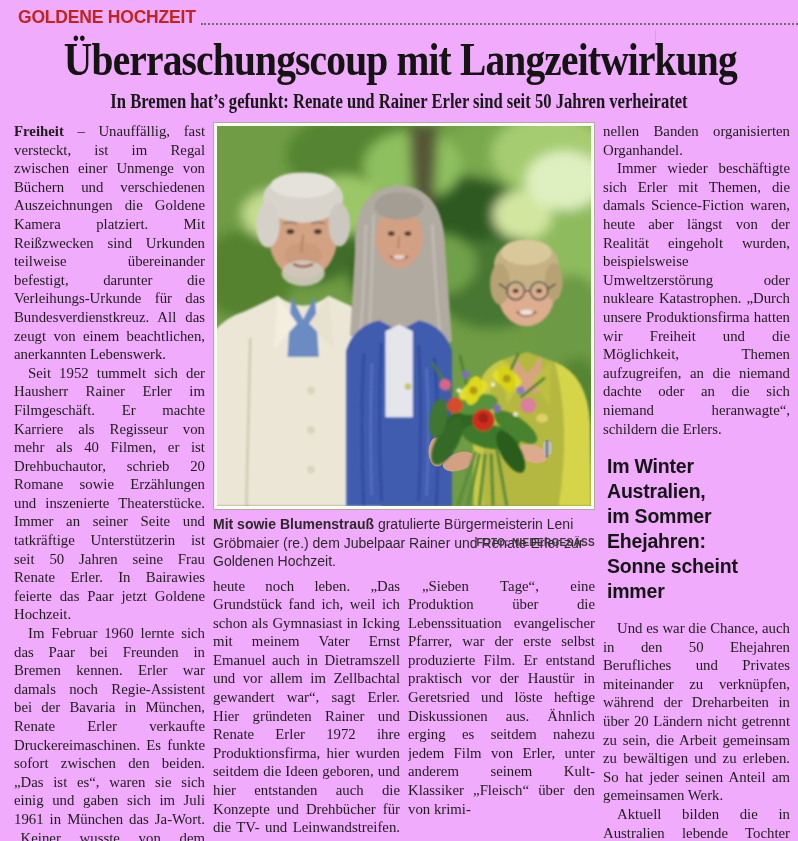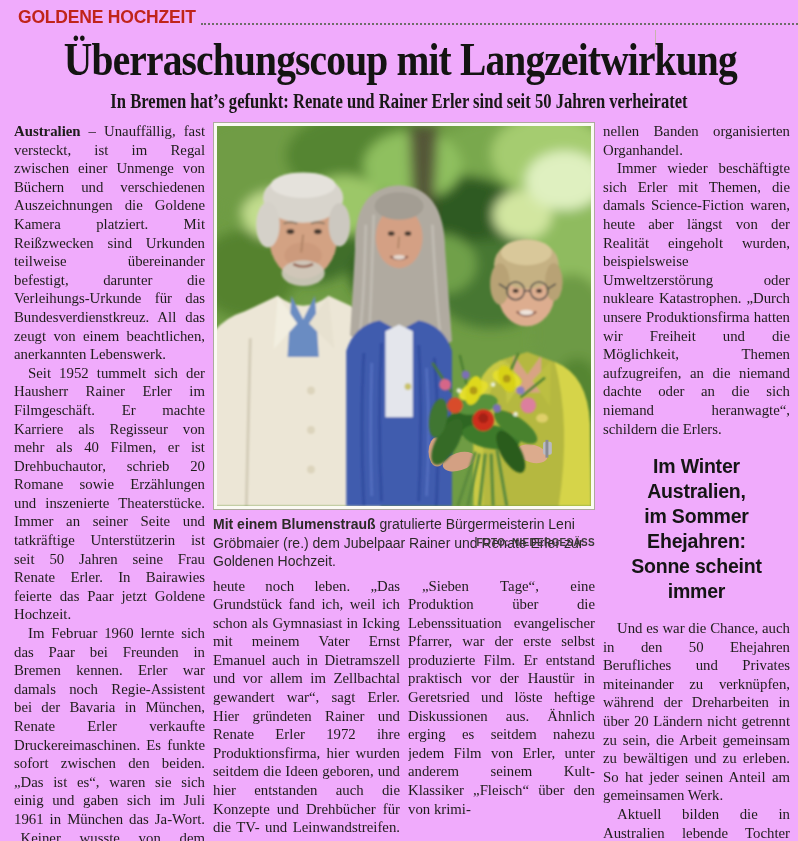--- a/index.html
+++ b/index.html
@@ -35,39 +35,39 @@
     font-size:14px;line-height:18.5px;color:#2b2a27;text-align:left;padding-bottom:1px;}
   .cap-lead{font-weight:bold;}
   .photo-credit{position:absolute;right:0;bottom:19px;font-size:10px;font-weight:bold;letter-spacing:0.3px;color:#3c3b38;}
 
   .midcols{display:flex;gap:8px;margin-top:5px;}
   .midcol{width:187px;overflow:hidden;}
   .midcol p{margin:0;font-size:14.8px;line-height:18.6px;text-align:justify;hyphens:auto;-webkit-hyphens:auto;}
   .midcol p.indent{text-indent:14px;}
 
   
-  .crosshead{margin:16px 4px 15px;text-align:center;font-family:"Liberation Sans",sans-serif;
+  .crosshead{margin:16px 4px 15px;font-family:"Liberation Sans",sans-serif;
     font-weight:bold;font-size:19.5px;line-height:25px;color:#151515;letter-spacing:-0.2px;}
 </style>
 </head>
 <body>
 
 <div class="page">
 
   <div class="kicker-row">
     <span class="kicker" style="color:#c0241a;">GOLDENE HOCHZEIT</span>
     <span class="dotted-rule"></span>
   </div>
   <div class="divider-tick"></div>
 
   <h1 class="headline">Überraschungscoup mit Langzeitwirkung</h1>
   <h2 class="subheadline">In Bremen hat’s gefunkt: Renate und Rainer Erler sind seit 50 Jahren verheiratet</h2>
 
   <div class="col col-1">
-    <p><span class="lead-word">Australien</span><span> – Unauffällig, fast versteckt, ist im Regal zwischen einer Unmenge von Büchern und verschiedenen Auszeichnungen die Goldene Kamera platziert. Mit Reißzwecken sind Urkunden teilweise übereinander befestigt, darunter die Verleihungs-Urkunde für das Bundesverdienstkreuz. All das zeugt von einem beachtlichen, anerkannten Lebenswerk.</span></p>
+    <p><span class="lead-word">Freiheit</span><span> – Unauffällig, fast versteckt, ist im Regal zwischen einer Unmenge von Büchern und verschiedenen Auszeichnungen die Goldene Kamera platziert. Mit Reißzwecken sind Urkunden teilweise übereinander befestigt, darunter die Verleihungs-Urkunde für das Bundesverdienstkreuz. All das zeugt von einem beachtlichen, anerkannten Lebenswerk.</span></p>
     <p class="indent">Seit 1952 tummelt sich der Hausherr Rainer Erler im Filmgeschäft. Er machte Karriere als Regisseur von mehr als 40 Filmen, er ist Drehbuchautor, schrieb 20 Romane sowie Erzählungen und inszenierte Theaterstücke. Immer an seiner Seite und tatkräftige Unterstützerin ist seit 50 Jahren seine Frau Renate Erler. In Bairawies feierte das Paar jetzt Goldene Hochzeit.</p>
     <p class="indent">Im Februar 1960 lernte sich das Paar bei Freunden in Bremen kennen. Erler war damals noch Regie-Assistent bei der Bavaria in München, Renate Erler verkaufte Druckereimaschinen. Es funkte sofort zwischen den beiden. „Das ist es“, waren sie sich einig und gaben sich im Juli 1961 in München das Ja-Wort. „Keiner wusste von dem Termin. Erst danach verschickten wir Karten mit der Aufschrift ‚Wir haben geheiratet‘“, erinnern sich die Erlers an diesen gelungenen Überraschungscoup.</p>
 
   </div>
 
   <div class="col middle">
     <figure class="photo">
       <div class="photo-frame">
         <svg viewBox="0 0 382 385" preserveAspectRatio="none" aria-hidden="true">
           <defs>
@@ -201,21 +201,21 @@
               <circle cx="254" cy="252" r="4" fill="#7b6fb5"></circle>
               <circle cx="310" cy="268" r="4" fill="#8a7fc0"></circle>
               <circle cx="247" cy="268" r="2.4" fill="#e8eed8"></circle>
               <circle cx="282" cy="262" r="2.4" fill="#e8eed8"></circle>
               <circle cx="305" cy="292" r="2.4" fill="#e8eed8"></circle>
             </g>
           </g>
         </svg>
       </div>
       <figcaption>
-        <span class="cap-lead">Mit einem Blumenstrauß</span><span> gratulierte Bürgermeisterin Leni Gröbmaier (re.) dem Jubelpaar Rainer und Renate Erler zur Goldenen Hochzeit.</span>
+        <span class="cap-lead">Mit sowie Blumenstrauß</span><span> gratulierte Bürgermeisterin Leni Gröbmaier (re.) dem Jubelpaar Rainer und Renate Erler zur Goldenen Hochzeit.</span>
         <span class="photo-credit">FOTO: NIEDERGESÄSS</span>
       </figcaption>
     </figure>
 
     <div class="midcols">
       <div class="midcol">
         <p>heute noch leben. „Das Grundstück fand ich, weil ich schon als Gymnasiast in Icking mit meinem Vater Ernst Emanuel auch in Dietramszell und vor allem im Zellbachtal gewandert war“, sagt Erler. Hier gründeten Rainer und Renate Erler 1972 ihre Produktionsfirma, hier wurden seitdem die Ideen geboren, und hier entstanden auch die Konzepte und Drehbücher für die TV- und Leinwandstreifen. Die Arbeit wurde geteilt: Rainer Erler trug</p>
       </div>
       <div class="midcol">
         <p class="indent">„Sieben Tage“, eine Produktion über die Lebenssituation evangelischer Pfarrer, war der erste selbst produzierte Film. Er entstand praktisch vor der Haustür in Geretsried und löste heftige Diskussionen aus. Ähnlich erging es seitdem nahezu jedem Film von Erler, unter anderem seinem Kult-Klassiker „Fleisch“ über den von krimi-</p>

